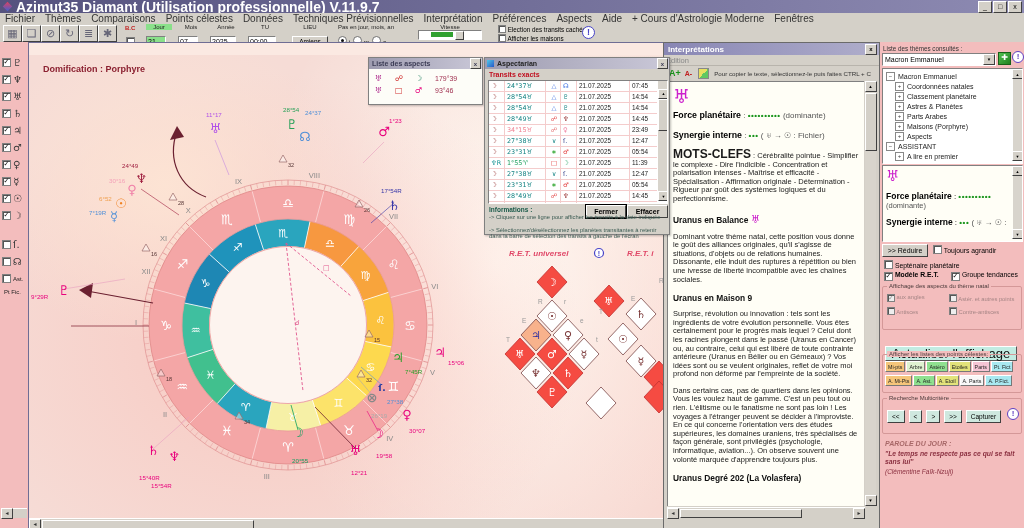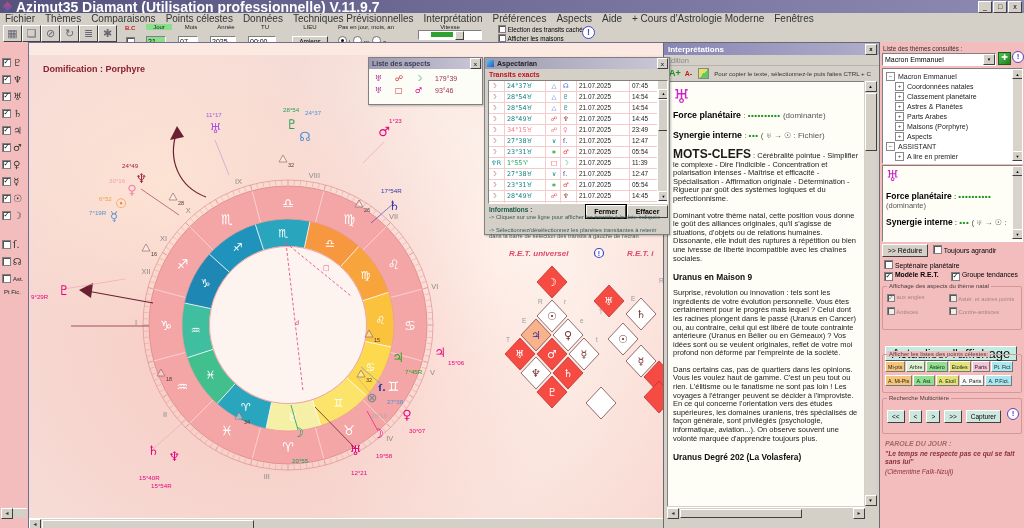--- a/index.html
+++ b/index.html
@@ -714,20 +714,21 @@
     <span style="font-size:9px;font-weight:bold;color:#18941a;margin-left:5px">A+</span>
     <span style="font-size:7px;font-weight:bold;color:#c02020;margin-left:4px">A-</span>
     <div style="width:9px;height:9px;margin-left:6px;background:linear-gradient(135deg,#e8e060 50%,#60c860 50%);border:1px solid #888"></div>
     <span style="font-size:6.2px;color:#333;margin-left:5px;white-space:nowrap">Pour copier le texte, sélectionnez-le puis faites CTRL + C</span>
   </div>
   <div class="abs" id="interp-content">
       <div class="iglyph">♅</div>
       <div class="istat"><b>Force planétaire</b> : <span class="stars">••••••••••</span><span> (dominante)</span></div>
       <div class="istat"><b>Synergie interne</b> : <span class="stars">•••</span><span> ( ♅ → ☉ : Fichier)</span></div>
       <div class="ip"><b style="font-size:12px">MOTS-CLEFS</b> : Cérébralité pointue - Simplifier le complexe - Dire l'indicible - Concentration et polarisation intenses - Maîtrise et efficacité - Spécialisation - Affirmation originale - Détermination - Rigueur par goût des systèmes logiques et du perfectionnisme.</div>
+      <div class="ihead">Uranus en Balance <span class="g glyph">♅</span></div>
       <div class="ip">Dominant votre thème natal, cette position vous donne le goût des alliances originales, qu'il s'agisse de situations, d'objets ou de relations humaines. Dissonante, elle induit des ruptures à répétition ou bien une ivresse de liberté incompatible avec les chaînes sociales.</div>
       <div class="ihead">Uranus en Maison 9</div>
       <div class="ip">Surprise, révolution ou innovation : tels sont les ingrédients de votre évolution personnelle. Vous êtes certainement pour le progrès mais lequel ? Celui dont les racines plongent dans le passé (Uranus en Cancer) ou, au contraire, celui qui est libéré de toute contrainte antérieure (Uranus en Bélier ou en Gémeaux) ? Vos idées sont ou se veulent originales, reflet de votre moi profond non déformé par l'empreinte de la société.</div>
       <div class="ip">Dans certains cas, pas de quartiers dans les opinions. Vous les voulez haut de gamme. C'est un peu tout ou rien. L'élitisme ou le fanatisme ne sont pas loin ! Les voyages à l'étranger peuvent se décider à l'improviste. En ce qui concerne l'orientation vers des études supérieures, les domaines uraniens, très spécialisés de façon générale, sont privilégiés (psychologie, informatique, aviation...). On observe souvent une volonté marquée d'apprendre toujours plus.</div>
       <div class="ihead">Uranus Degré 202 (La Volasfera)</div>
     </div>
   <div class="vscroll" style="left:201px;top:38px;width:11px;height:425px">
     <div class="btn" style="width:10px;height:9px;font-size:4.5px">▲</div>
     <div class="btn" style="width:10px;height:56px;margin-top:1px"></div>
     <div class="btn abs" style="bottom:0;width:10px;height:9px;font-size:4.5px">▼</div>

